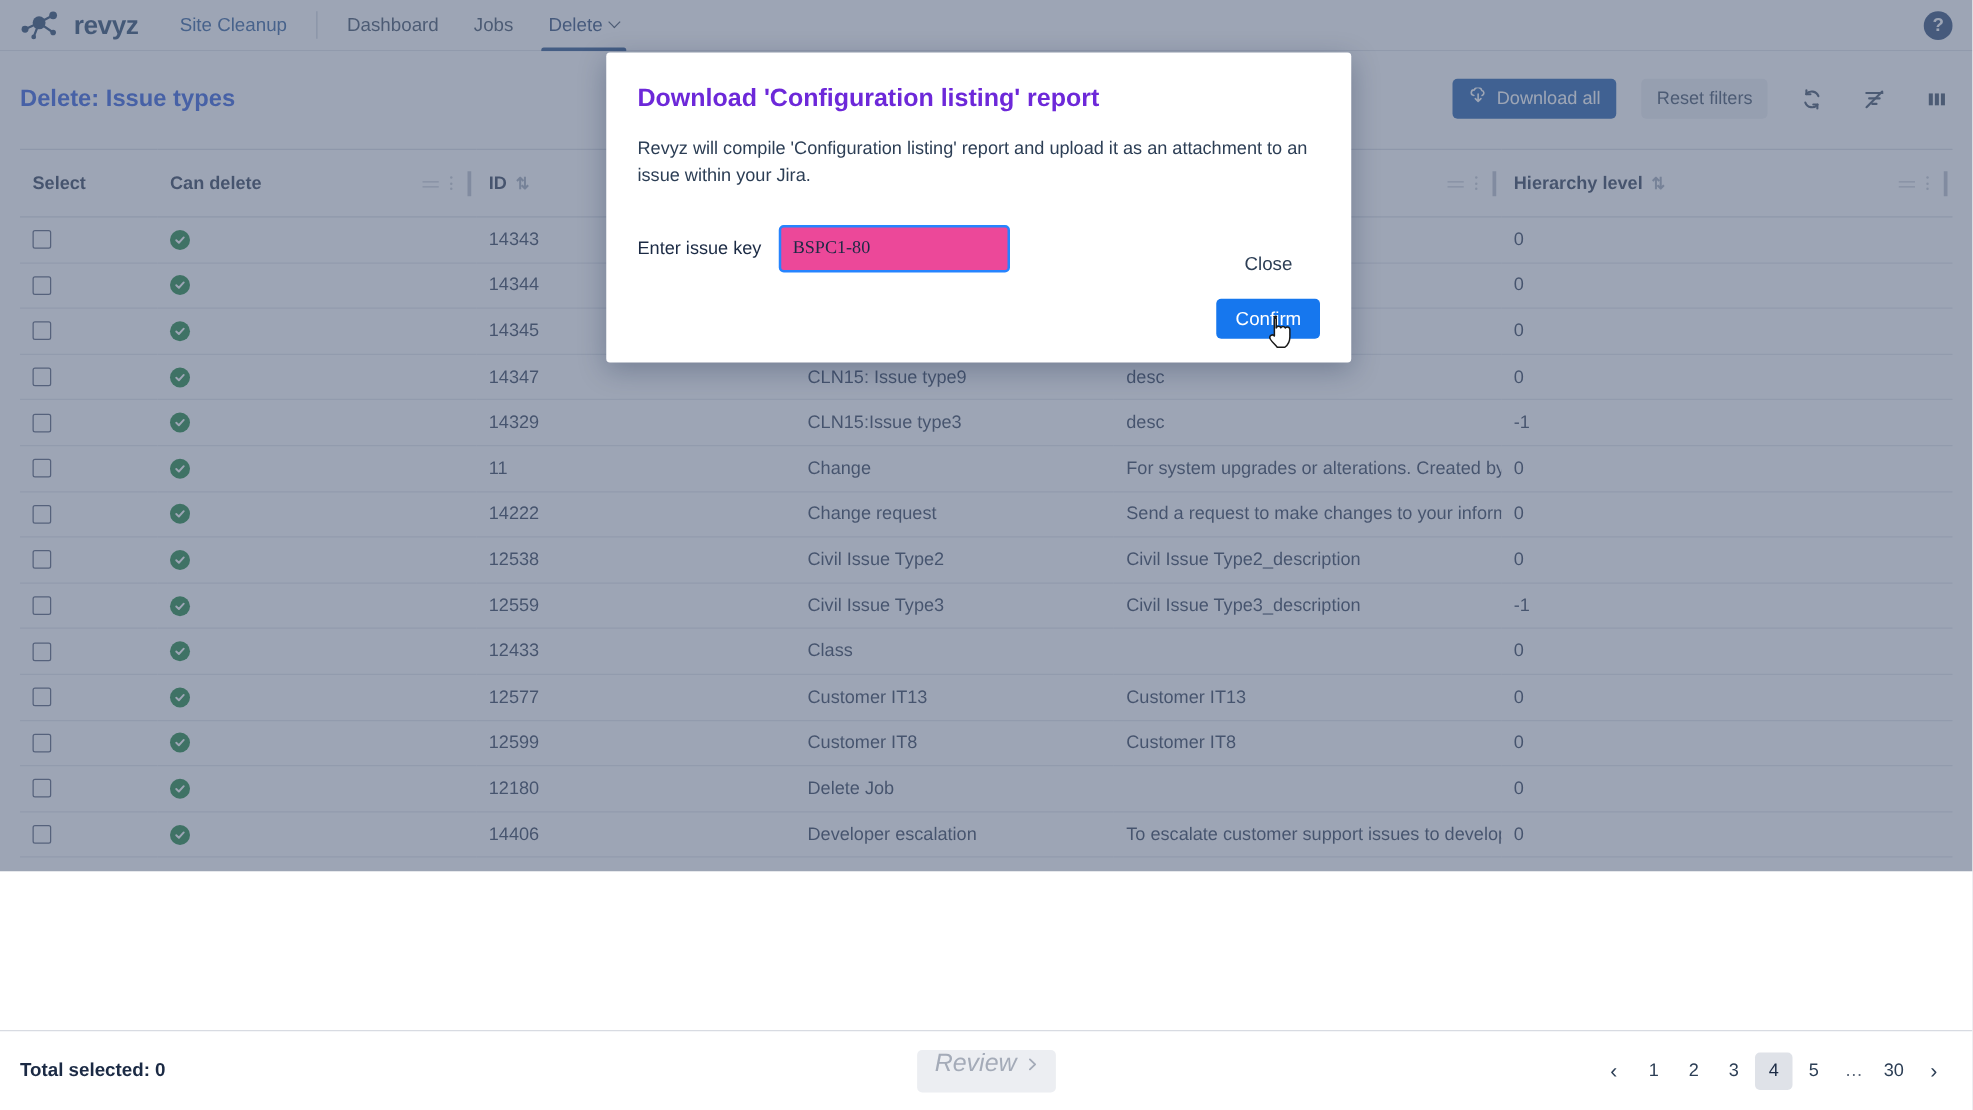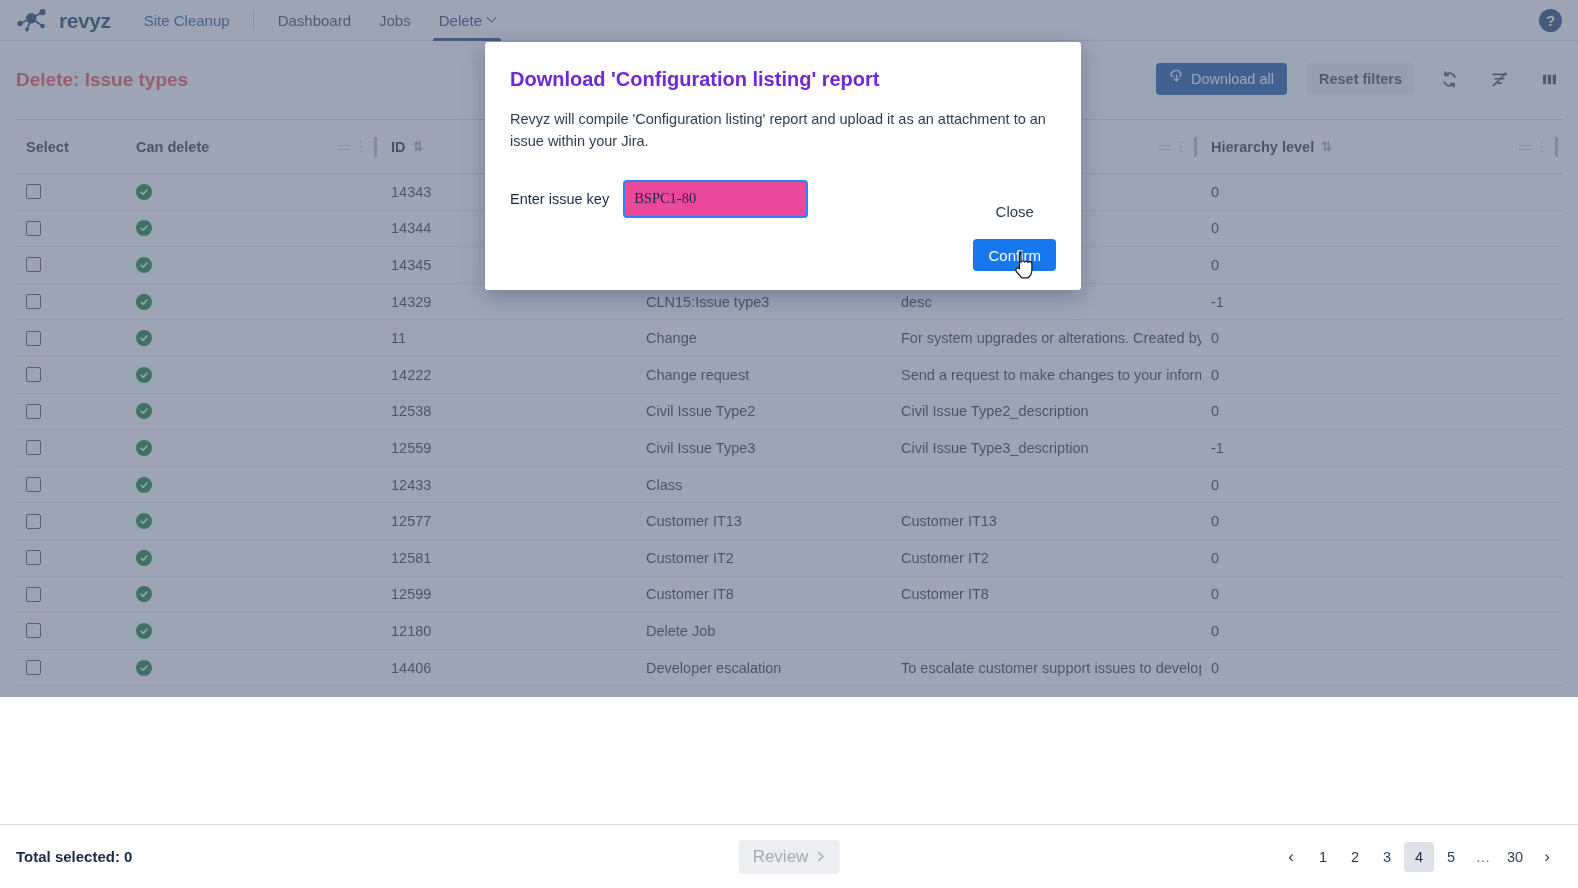--- a/index.html
+++ b/index.html
@@ -70,35 +70,35 @@
     position: absolute; left: 0; top: 41px;
     width: 1578px; height: 847px;
     background: #ffffff;
   }
   .page-head {
     position: relative; height: 78px;
     display: flex; align-items: center;
     padding: 0 16px;
   }
   .page-title {
-    font-size: 19px; font-weight: 600; color: #ef4444;
+    font-size: 19px; font-weight: 600; color: #1d4ed8;
   }
   .head-actions {
     position: absolute; right: 14px; top: 22px;
     display: flex; align-items: center; gap: 20px;
   }
   .btn-primary {
     background: #0b4ea2; color: #fff;
     font-size: 14.5px; font-weight: 500;
     height: 32px; padding: 0 13px; border: none; border-radius: 4px;
     display: flex; align-items: center; gap: 7px; cursor: pointer;
   }
   .btn-ghost {
     background: #eceef2; color: #2c3e55;
-    font-size: 14.5px; font-weight: 700;
+    font-size: 14.5px; font-weight: 400;
     height: 32px; padding: 0 12px; border: none; border-radius: 4px;
     cursor: pointer;
   }
   .icon-btn {
     width: 30px; height: 30px; border: none; background: transparent;
     color: #2c3e55; display: flex; align-items: center; justify-content: center;
     cursor: pointer;
   }
 
   
@@ -163,23 +163,23 @@
   .footer {
     position: absolute; left: 0; bottom: 0; width: 1578px; height: 64px;
     border-top: 1px solid #d8dbe2;
     display: flex; align-items: center;
     padding: 0 16px;
   }
   .total-sel { font-size: 15px; font-weight: 700; color: #1b2a44; }
   .review-btn {
     position: absolute; left: 50%; transform: translateX(-50%);
     background: #eceef2; color: #a4abb8;
-    font-size: 17px; height: 34px; padding: 0 14px;
+    font-size: 20px; height: 34px; padding: 0 14px;
     border: none; border-radius: 4px;
-    display: flex; align-items: center; gap: 8px; cursor: default;
+    display: flex; gap: 8px; cursor: default; font-style: italic;
   }
   .pager {
     position: absolute; right: 16px;
     display: flex; align-items: center; gap: 2px;
   }
   .pg {
     min-width: 30px; height: 30px; border-radius: 4px;
     display: flex; align-items: center; justify-content: center;
     font-size: 14.5px; color: #2c3e55; cursor: pointer; background: transparent;
     border: none; padding: 0 6px;
@@ -462,20 +462,36 @@
               <td>
                 <span class="chk"></span>
               </td>
               <td>
                 <span class="ok">
                   <svg width="10" height="10" viewBox="0 0 10 10" fill="none" stroke="#ffffff" stroke-width="1.5" stroke-linecap="round" stroke-linejoin="round">
                     <path d="M2 5.2 4.1 7.2 8 2.9"></path>
                   </svg>
                 </span>
               </td>
+              <td class="c-id"><span>14347</span></td>
+              <td>CLN15: Issue type9</td>
+              <td>desc</td>
+              <td>0</td>
+            </tr>
+            <tr>
+              <td>
+                <span class="chk"></span>
+              </td>
+              <td>
+                <span class="ok">
+                  <svg width="10" height="10" viewBox="0 0 10 10" fill="none" stroke="#ffffff" stroke-width="1.5" stroke-linecap="round" stroke-linejoin="round">
+                    <path d="M2 5.2 4.1 7.2 8 2.9"></path>
+                  </svg>
+                </span>
+              </td>
               <td class="c-id"><span>14329</span></td>
               <td>CLN15:Issue type3</td>
               <td>desc</td>
               <td>-1</td>
             </tr>
             <tr>
               <td>
                 <span class="chk"></span>
               </td>
               <td>
@@ -561,36 +577,20 @@
               <td>
                 <span class="ok">
                   <svg width="10" height="10" viewBox="0 0 10 10" fill="none" stroke="#ffffff" stroke-width="1.5" stroke-linecap="round" stroke-linejoin="round">
                     <path d="M2 5.2 4.1 7.2 8 2.9"></path>
                   </svg>
                 </span>
               </td>
               <td class="c-id"><span>12577</span></td>
               <td>Customer IT13</td>
               <td>Customer IT13</td>
-              <td>0</td>
-            </tr>
-            <tr>
-              <td>
-                <span class="chk"></span>
-              </td>
-              <td>
-                <span class="ok">
-                  <svg width="10" height="10" viewBox="0 0 10 10" fill="none" stroke="#ffffff" stroke-width="1.5" stroke-linecap="round" stroke-linejoin="round">
-                    <path d="M2 5.2 4.1 7.2 8 2.9"></path>
-                  </svg>
-                </span>
-              </td>
-              <td class="c-id"><span>12581</span></td>
-              <td>Customer IT2</td>
-              <td>Customer IT2</td>
               <td>0</td>
             </tr>
             <tr>
               <td>
                 <span class="chk"></span>
               </td>
               <td>
                 <span class="ok">
                   <svg width="10" height="10" viewBox="0 0 10 10" fill="none" stroke="#ffffff" stroke-width="1.5" stroke-linecap="round" stroke-linejoin="round">
                     <path d="M2 5.2 4.1 7.2 8 2.9"></path>

